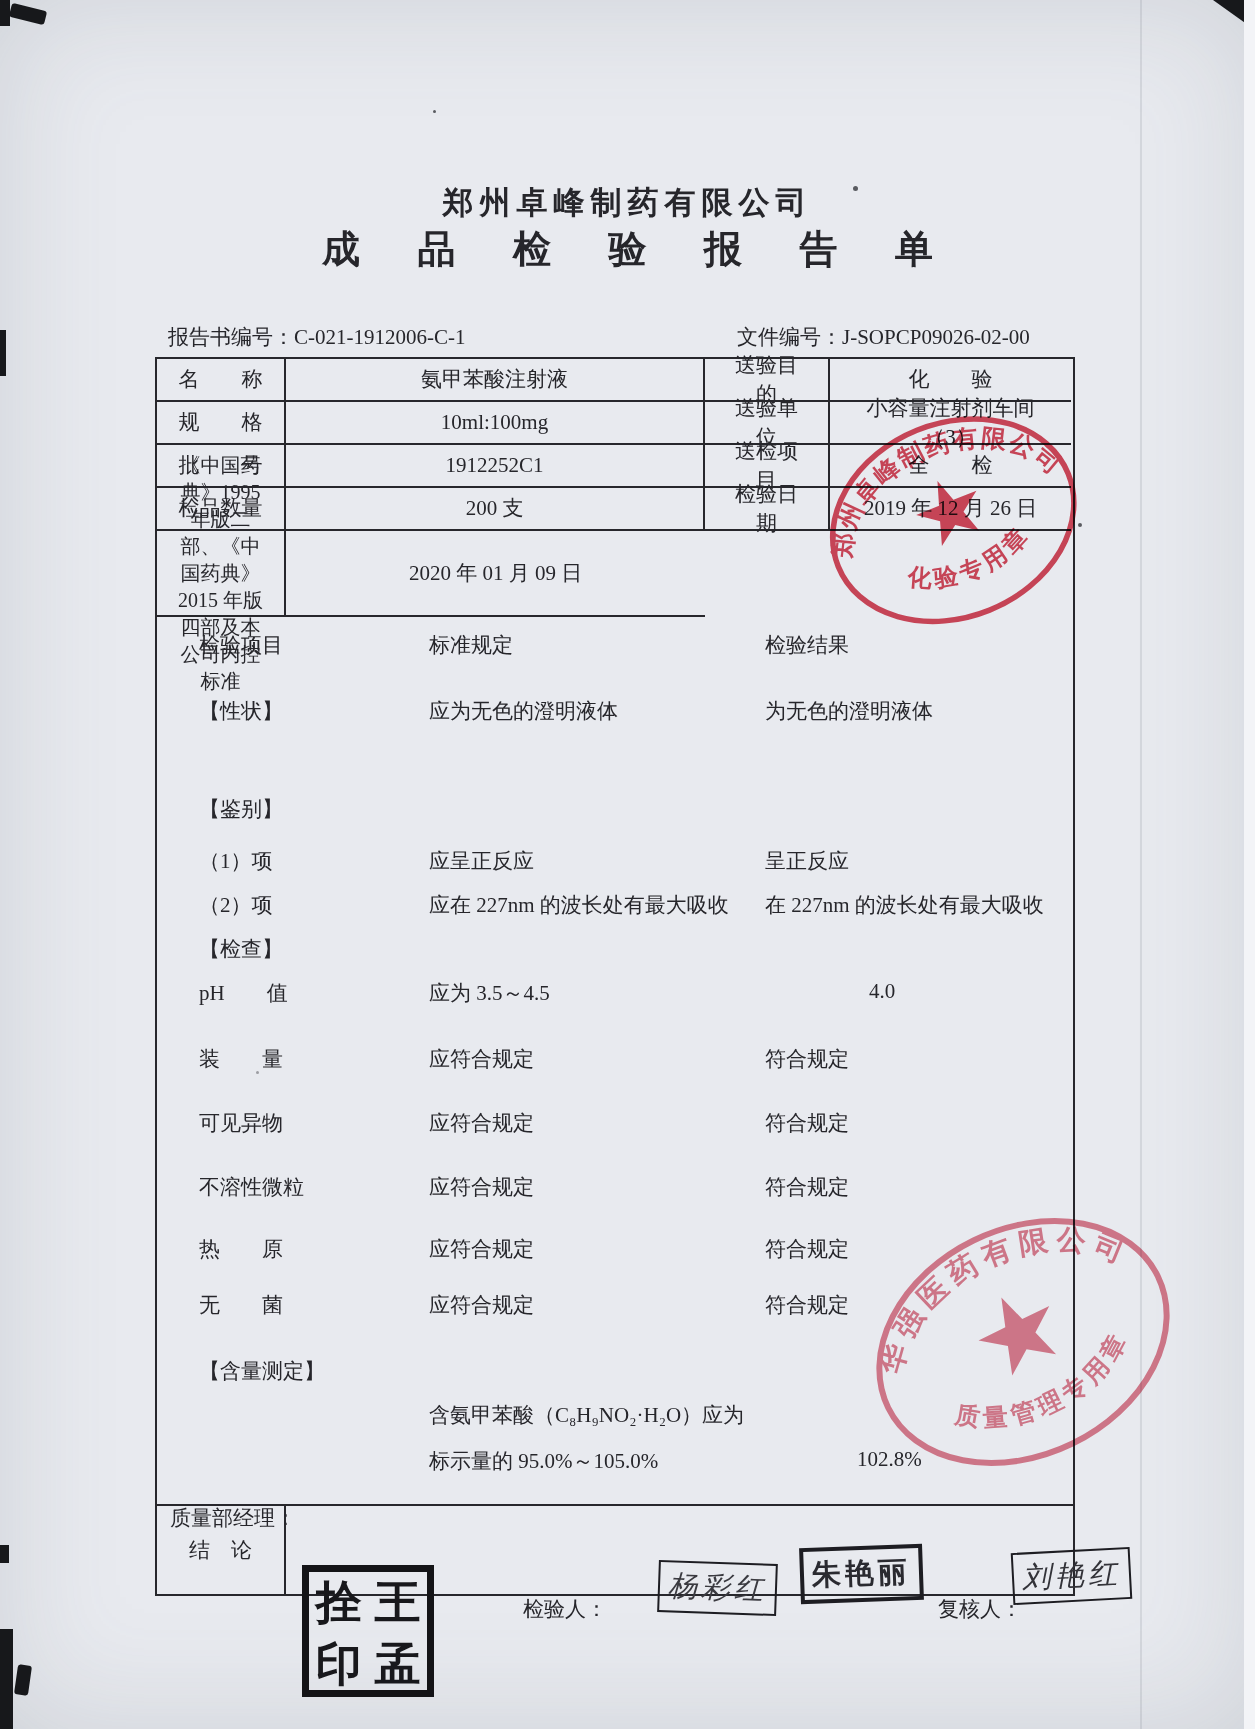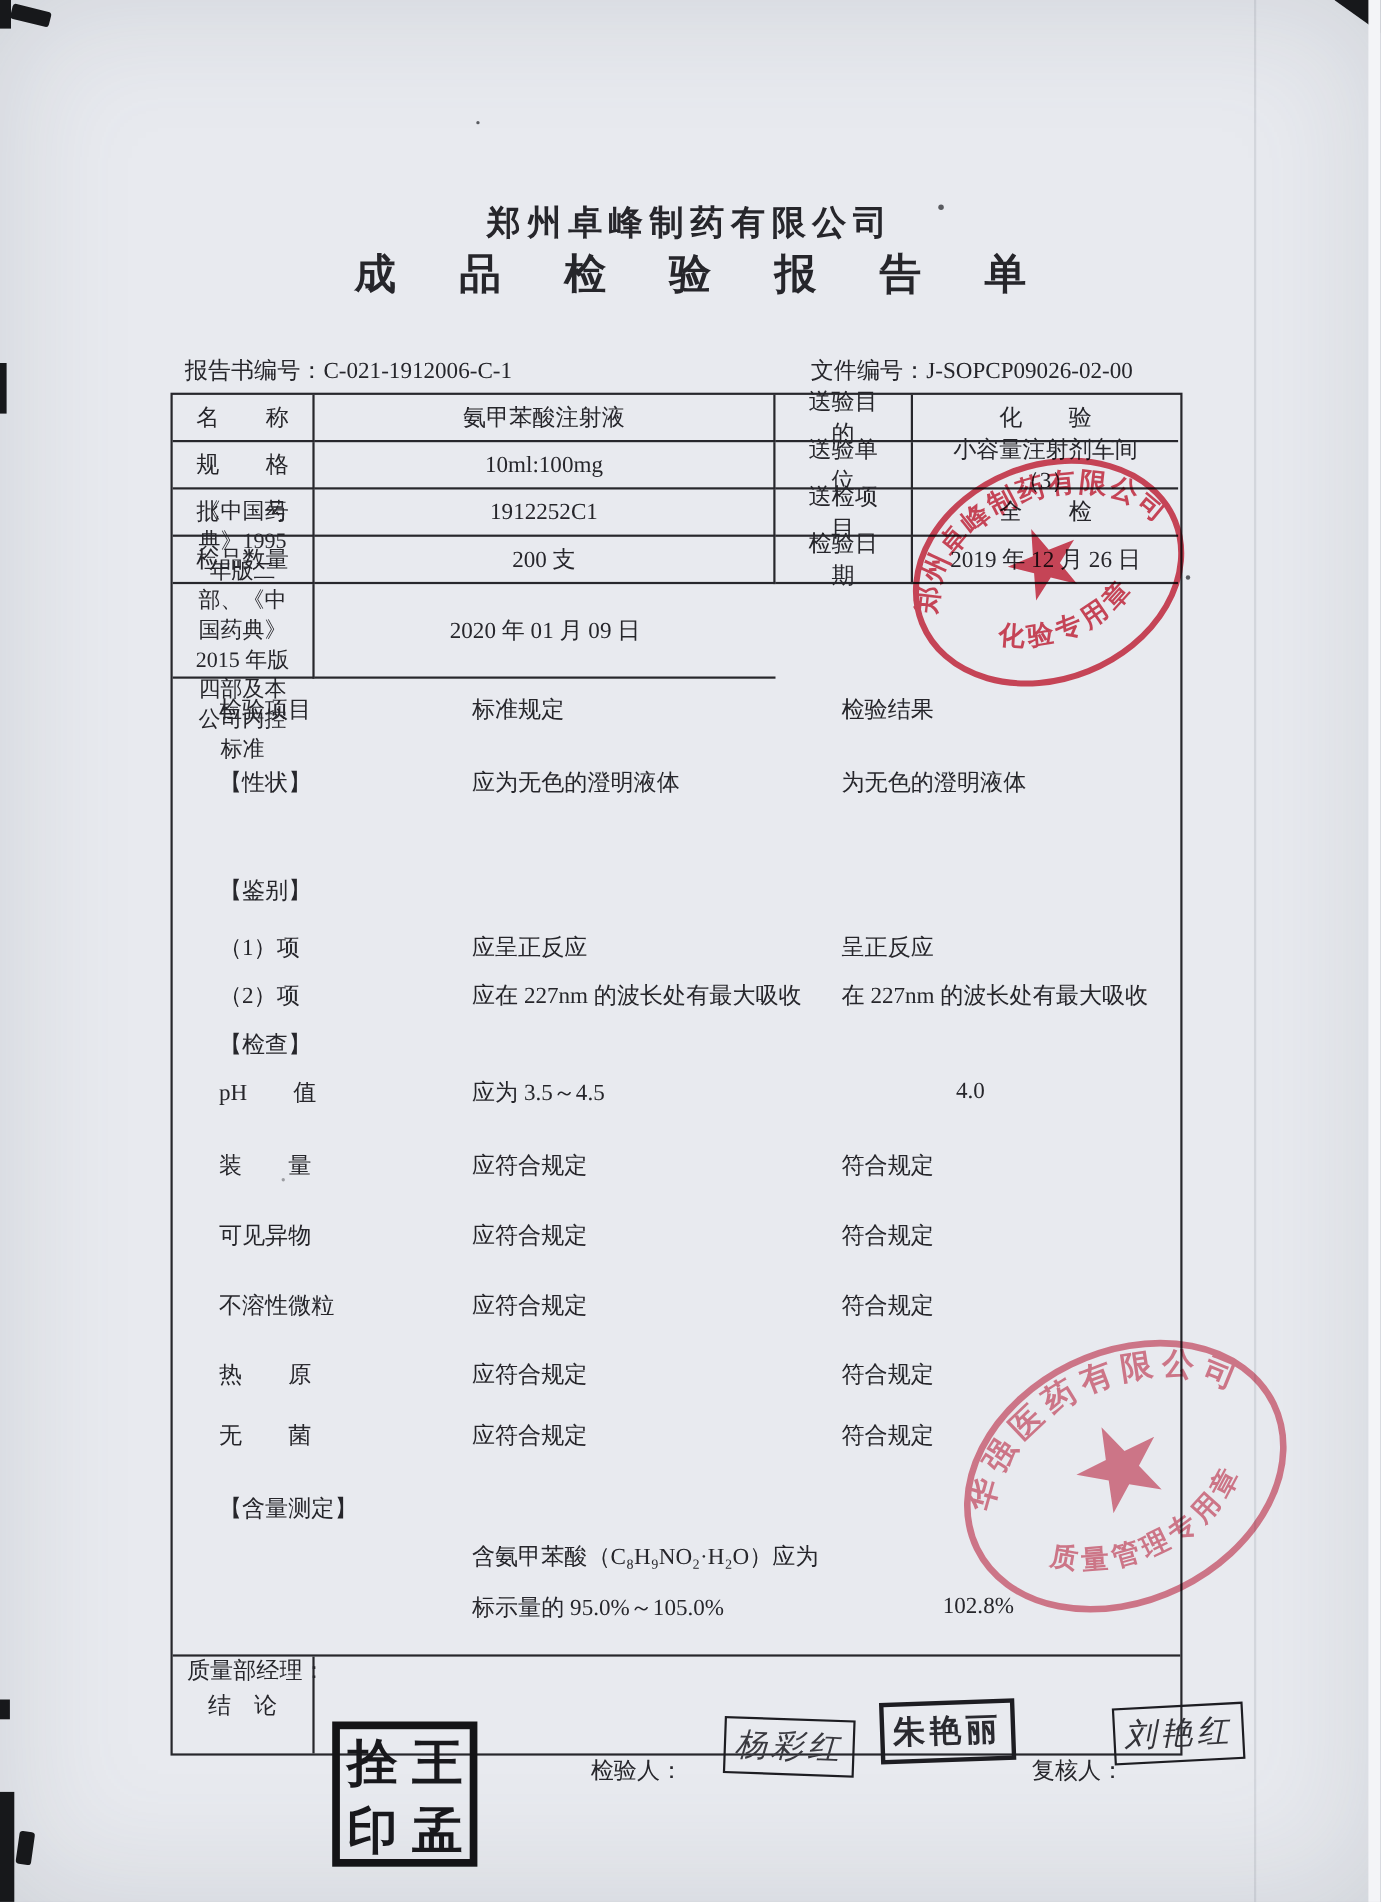--- a/index.html
+++ b/index.html
@@ -53,21 +53,21 @@
   .assay-res{position:absolute;left:700px;}
   
   .conclusion-row{display:flex;border-top:2px solid #27272c;min-height:88px;font-size:21px;}
   .conclusion-label{width:129px;border-right:2px solid #27272c;display:flex;align-items:center;
     justify-content:center;box-sizing:border-box;flex:none;}
   .conclusion-text{flex:1;display:flex;flex-direction:column;align-items:center;
     justify-content:center;text-align:center;line-height:1.7;padding:6px 10px;box-sizing:border-box;}
   
   .sig-label{position:absolute;font-size:21px;white-space:nowrap;}
   .sig-manager{left:170px;top:1504px;}
-  .sig-inspector{left:537px;top:1595px;}
+  .sig-inspector{left:523px;top:1595px;}
   .sig-reviewer{left:938px;top:1595px;}
   .name-stamp{position:absolute;border:3px solid #1d1d22;color:#2a2a30;
     font-size:29px;letter-spacing:4px;padding:4px 8px;white-space:nowrap;
     background:rgba(255,255,255,.0);}
   .stamp-yang{left:658px;top:1562px;transform:rotate(2deg);border-width:2px;font-style:italic;color:#3a3a40;}
   .stamp-zhu{left:800px;top:1546px;transform:rotate(-2deg);border-width:4px;font-weight:bold;}
   .stamp-liu{left:1012px;top:1550px;transform:rotate(-3deg);border-width:2px;font-style:italic;color:#333339;}
   .square-seal{position:absolute;left:302px;top:1565px;width:118px;height:118px;
     border:7px solid #141417;display:grid;grid-template-columns:1fr 1fr;grid-template-rows:1fr 1fr;
     font-size:46px;font-weight:bold;color:#18181c;}

